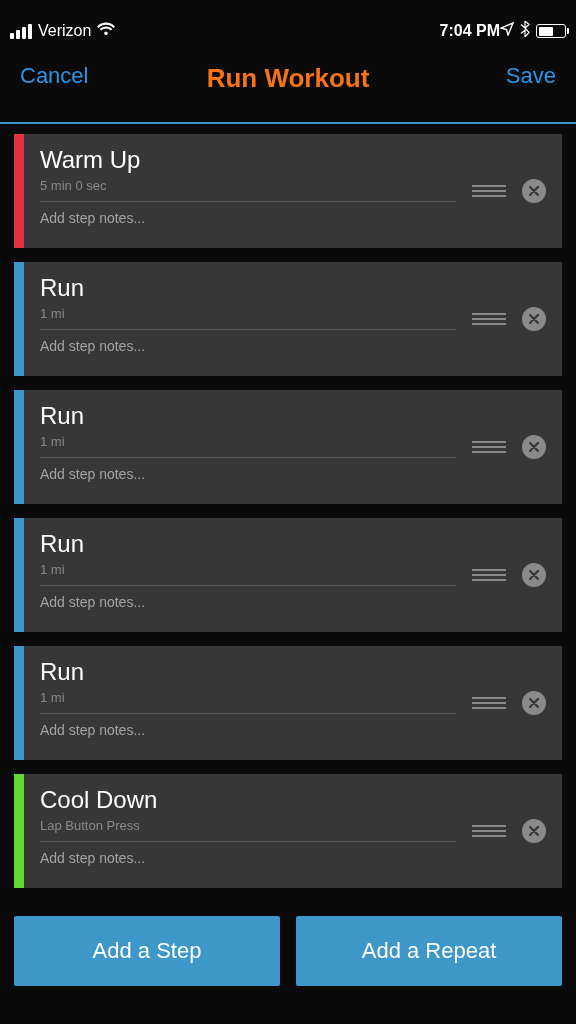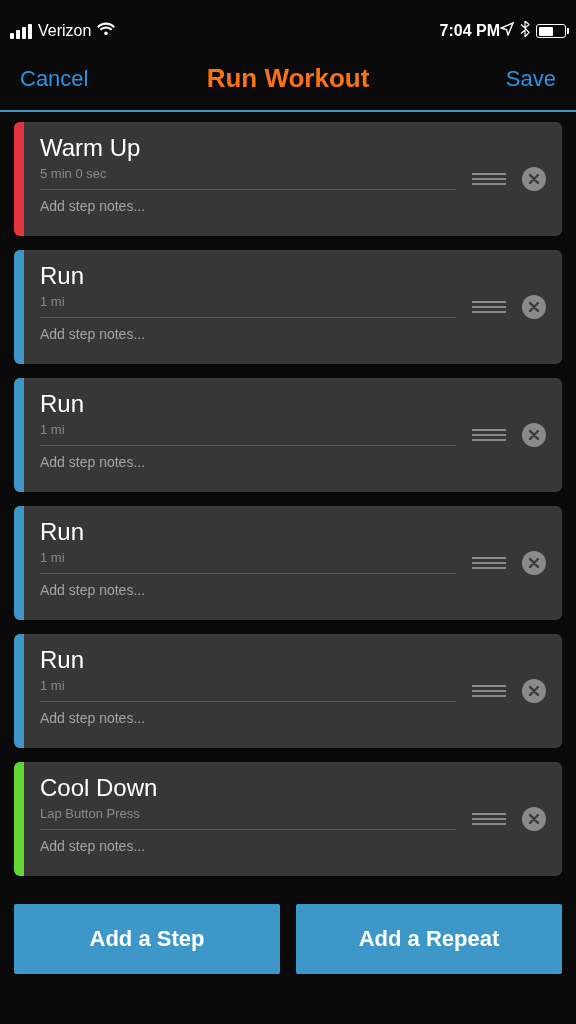--- a/index.html
+++ b/index.html
@@ -8,42 +8,42 @@
     .status-left { display: flex; align-items: center; gap: 6px; }
     .status-center { flex: 1; text-align: right; font-weight: 600; }
     .status-right { display: flex; align-items: center; gap: 6px; }
     .signal-bars { display: inline-flex; align-items: flex-end; gap: 2px; }
     .signal-bars span { width: 4px; background: #fff; border-radius: 1px; }
     .signal-bars span:nth-child(1){height:6px}.signal-bars span:nth-child(2){height:9px}.signal-bars span:nth-child(3){height:12px}.signal-bars span:nth-child(4){height:15px}
     .wifi-icon, .loc-icon, .bt-icon { display: inline-block; }
     .battery { width: 30px; height: 14px; border: 1.5px solid #fff; border-radius: 3px; position: relative; }
     .battery::after { content: ""; position: absolute; right: -4px; top: 3px; width: 2.5px; height: 6px; background: #fff; border-radius: 0 1px 1px 0; }
     .battery-fill { position: absolute; top: 1.5px; left: 1.5px; bottom: 1.5px; background: #fff; border-radius: 1px; }
-    .nav-bar { display: flex; align-items: center; justify-content: space-between; padding: 12px 20px 16px 20px; }
+    .nav-bar { display: flex; justify-content: space-between; padding: 12px 20px 28px 20px; }
     .nav-title { flex: 1; text-align: center; color: #f97316; font-size: 26px; font-weight: 700; }
     .nav-action { color: #2a95e5; font-size: 22px; font-weight: 400; min-width: 80px; }
     .nav-action.right { text-align: right; }
     .divider { height: 2px; background: #3d97c9; }
     .content { padding: 10px 14px 0 14px; }
-    .step-card { display: flex; background: #373738; border-radius: 6px; margin-bottom: 14px; overflow: hidden; min-height: 114px; }
+    .step-card { display: flex; background: #373738; border-radius: 0; margin-bottom: 14px; overflow: hidden; min-height: 114px; }
     .step-accent { width: 10px; flex-shrink: 0; }
     .accent-red { background: #e33440; }
     .accent-blue { background: #3d97c9; }
     .accent-green { background: #63d633; }
     .step-body { flex: 1; padding: 12px 16px 10px 16px; display: flex; flex-direction: column; justify-content: flex-start; }
     .step-title { color: #fff; font-size: 24px; font-weight: 400; margin-bottom: 4px; }
     .step-subtitle { color: #8a8a8a; font-size: 13px; margin-bottom: 8px; }
     .step-hr { border: none; border-top: 1px solid #5a5a5a; margin-bottom: 8px; }
     .step-notes { color: #a3a3a3; font-size: 14px; }
     .step-controls { display: flex; align-items: center; gap: 16px; padding: 0 16px 0 0; }
     .hamburger { display: flex; flex-direction: column; gap: 3px; width: 34px; }
     .hamburger span { height: 2px; background: #8a8a8a; }
     .close-btn { width: 24px; height: 24px; background: #8a8a8a; border-radius: 50%; display: flex; align-items: center; justify-content: center; color: #373738; font-weight: 700; font-size: 14px; }
     .footer-buttons { display: flex; gap: 16px; padding: 14px 14px 20px 14px; }
-    .footer-btn { flex: 1; background: #3d97c9; color: #fff; text-align: center; padding: 22px 16px; font-size: 22px; font-weight: 700; border-radius: 2px; }
+    .footer-btn { flex: 1; background: #3d97c9; color: #fff; text-align: center; padding: 22px 16px; font-size: 22px; font-weight: 400; border-radius: 2px; }
   </style>
 </head>
 <body>
 
 <div class="status-bar">
   <div class="status-left">
     <span class="signal-bars">
         <span></span>
         <span></span>
         <span></span>

